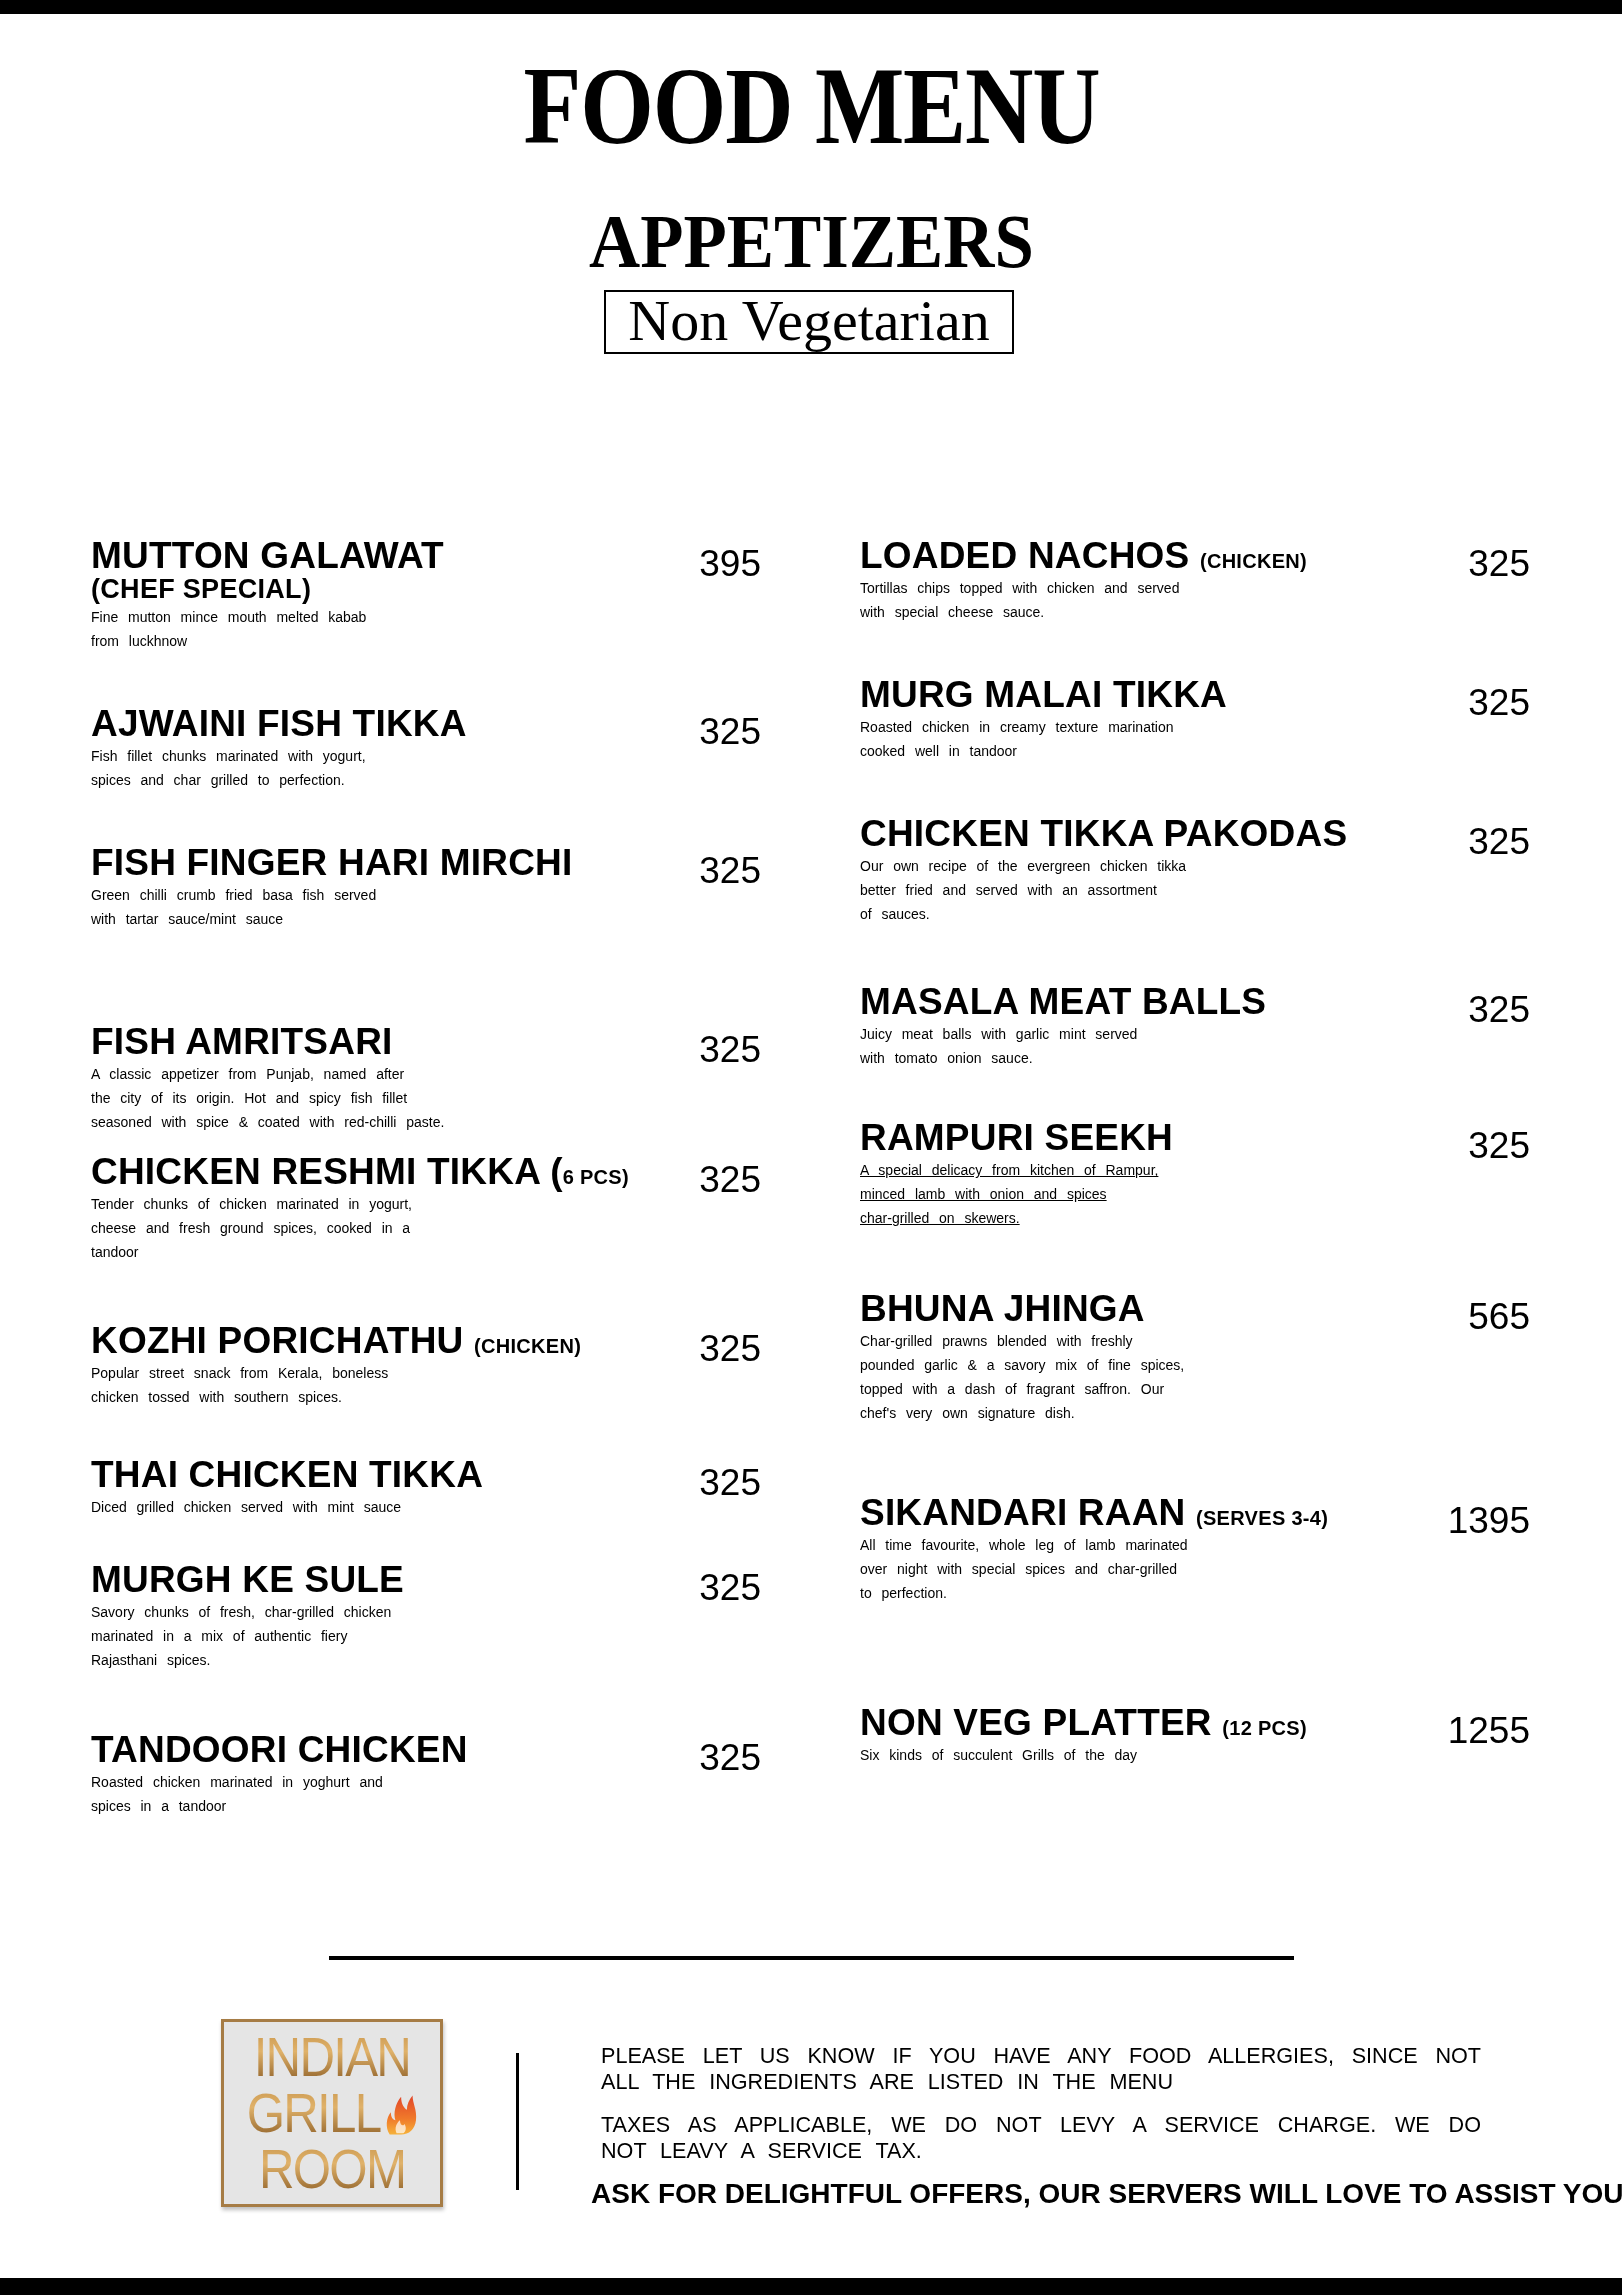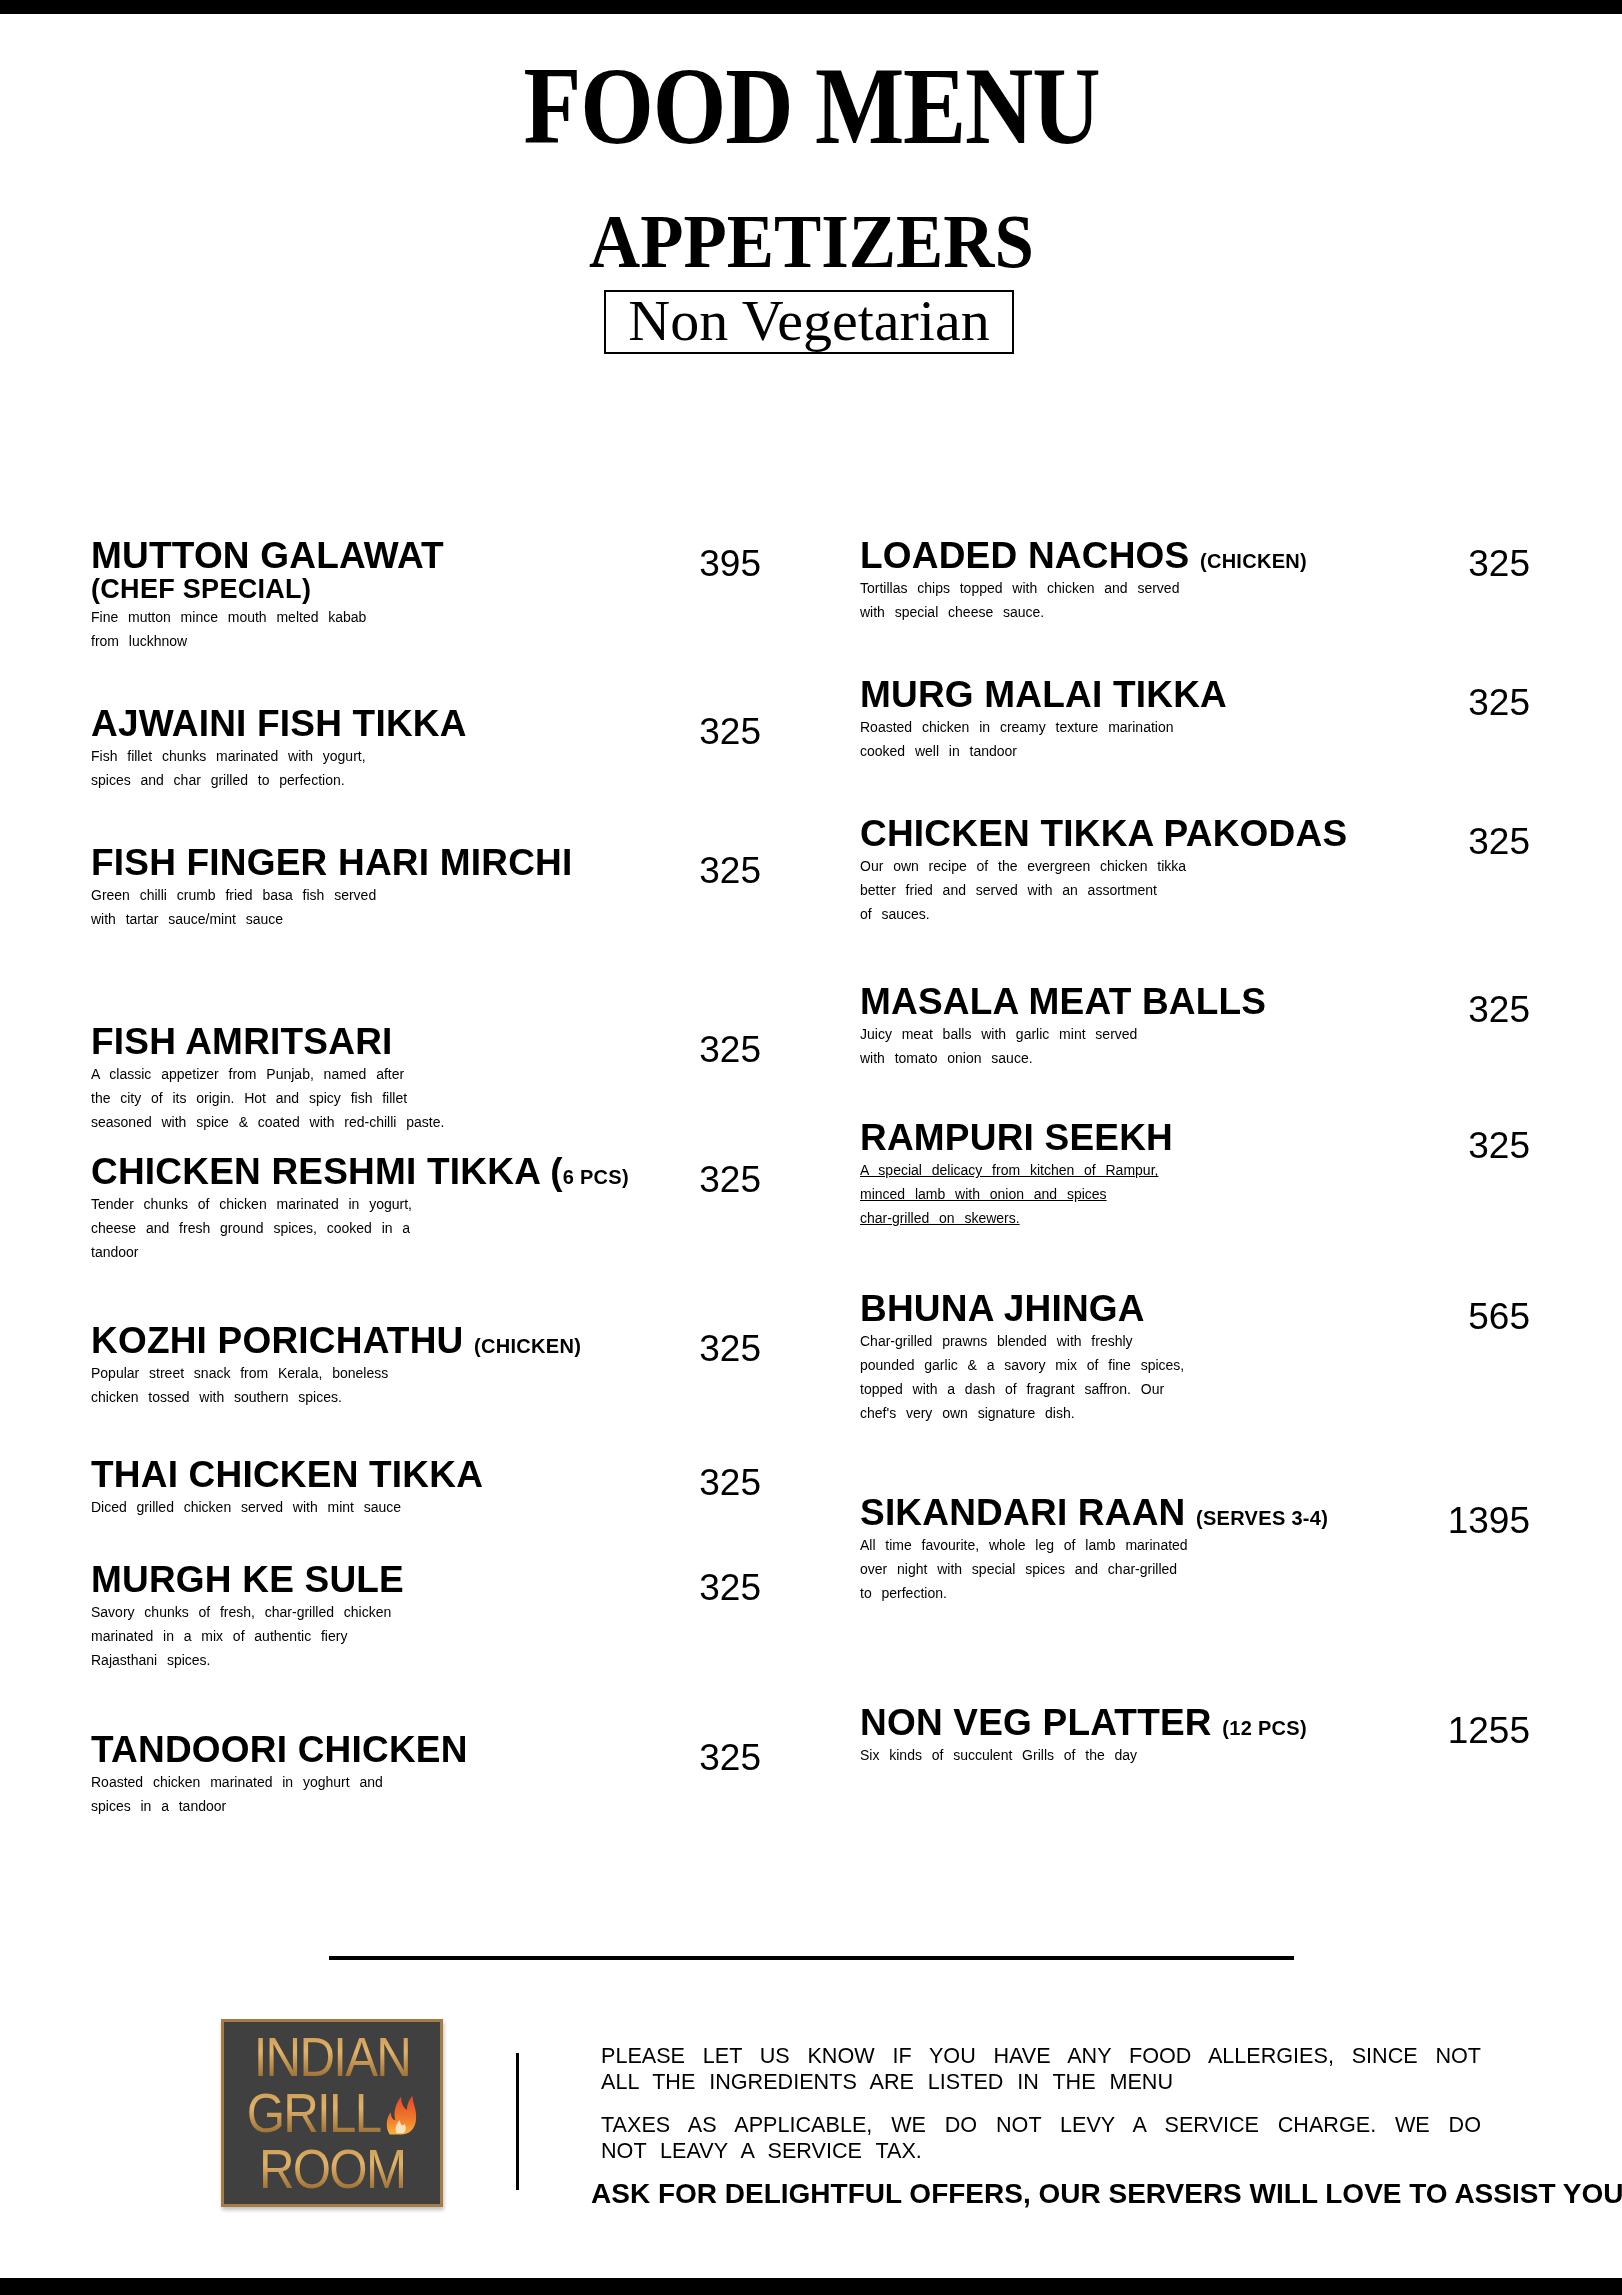--- a/index.html
+++ b/index.html
@@ -54,21 +54,21 @@
     }
     .item-desc {
       font-size: 14px; line-height: 24px; word-spacing: 5.9px;
       width: 576px; margin-top: 1.3px; white-space: pre-line;
     }
 
     .rule { position: absolute; left: 329px; top: 1956px; width: 965px; height: 3.9px; background: #000; }
 
     .logo {
       position: absolute; left: 221px; top: 2019px; width: 222px; height: 188px;
-      box-sizing: border-box; border: 3.3px solid #a67c45; background: #404040;
+      box-sizing: border-box; border: 3.3px solid #a67c45; background: #e5e5e5;
       box-shadow: 1.3px 2.6px 3.9px rgba(0,0,0,0.25);
       display: flex; flex-direction: column; align-items: center; justify-content: center;
     }
     .logo-line {
       font-family: "Liberation Sans", sans-serif; font-size: 56px; line-height: 56px;
       letter-spacing: -2px; color: #a8783a;
       background: linear-gradient(180deg, #c9974f 0%, #e0b26a 40%, #8a5c25 100%);
       -webkit-background-clip: text; background-clip: text; -webkit-text-fill-color: transparent;
       transform: scaleX(0.88);
       display: flex; align-items: center;

